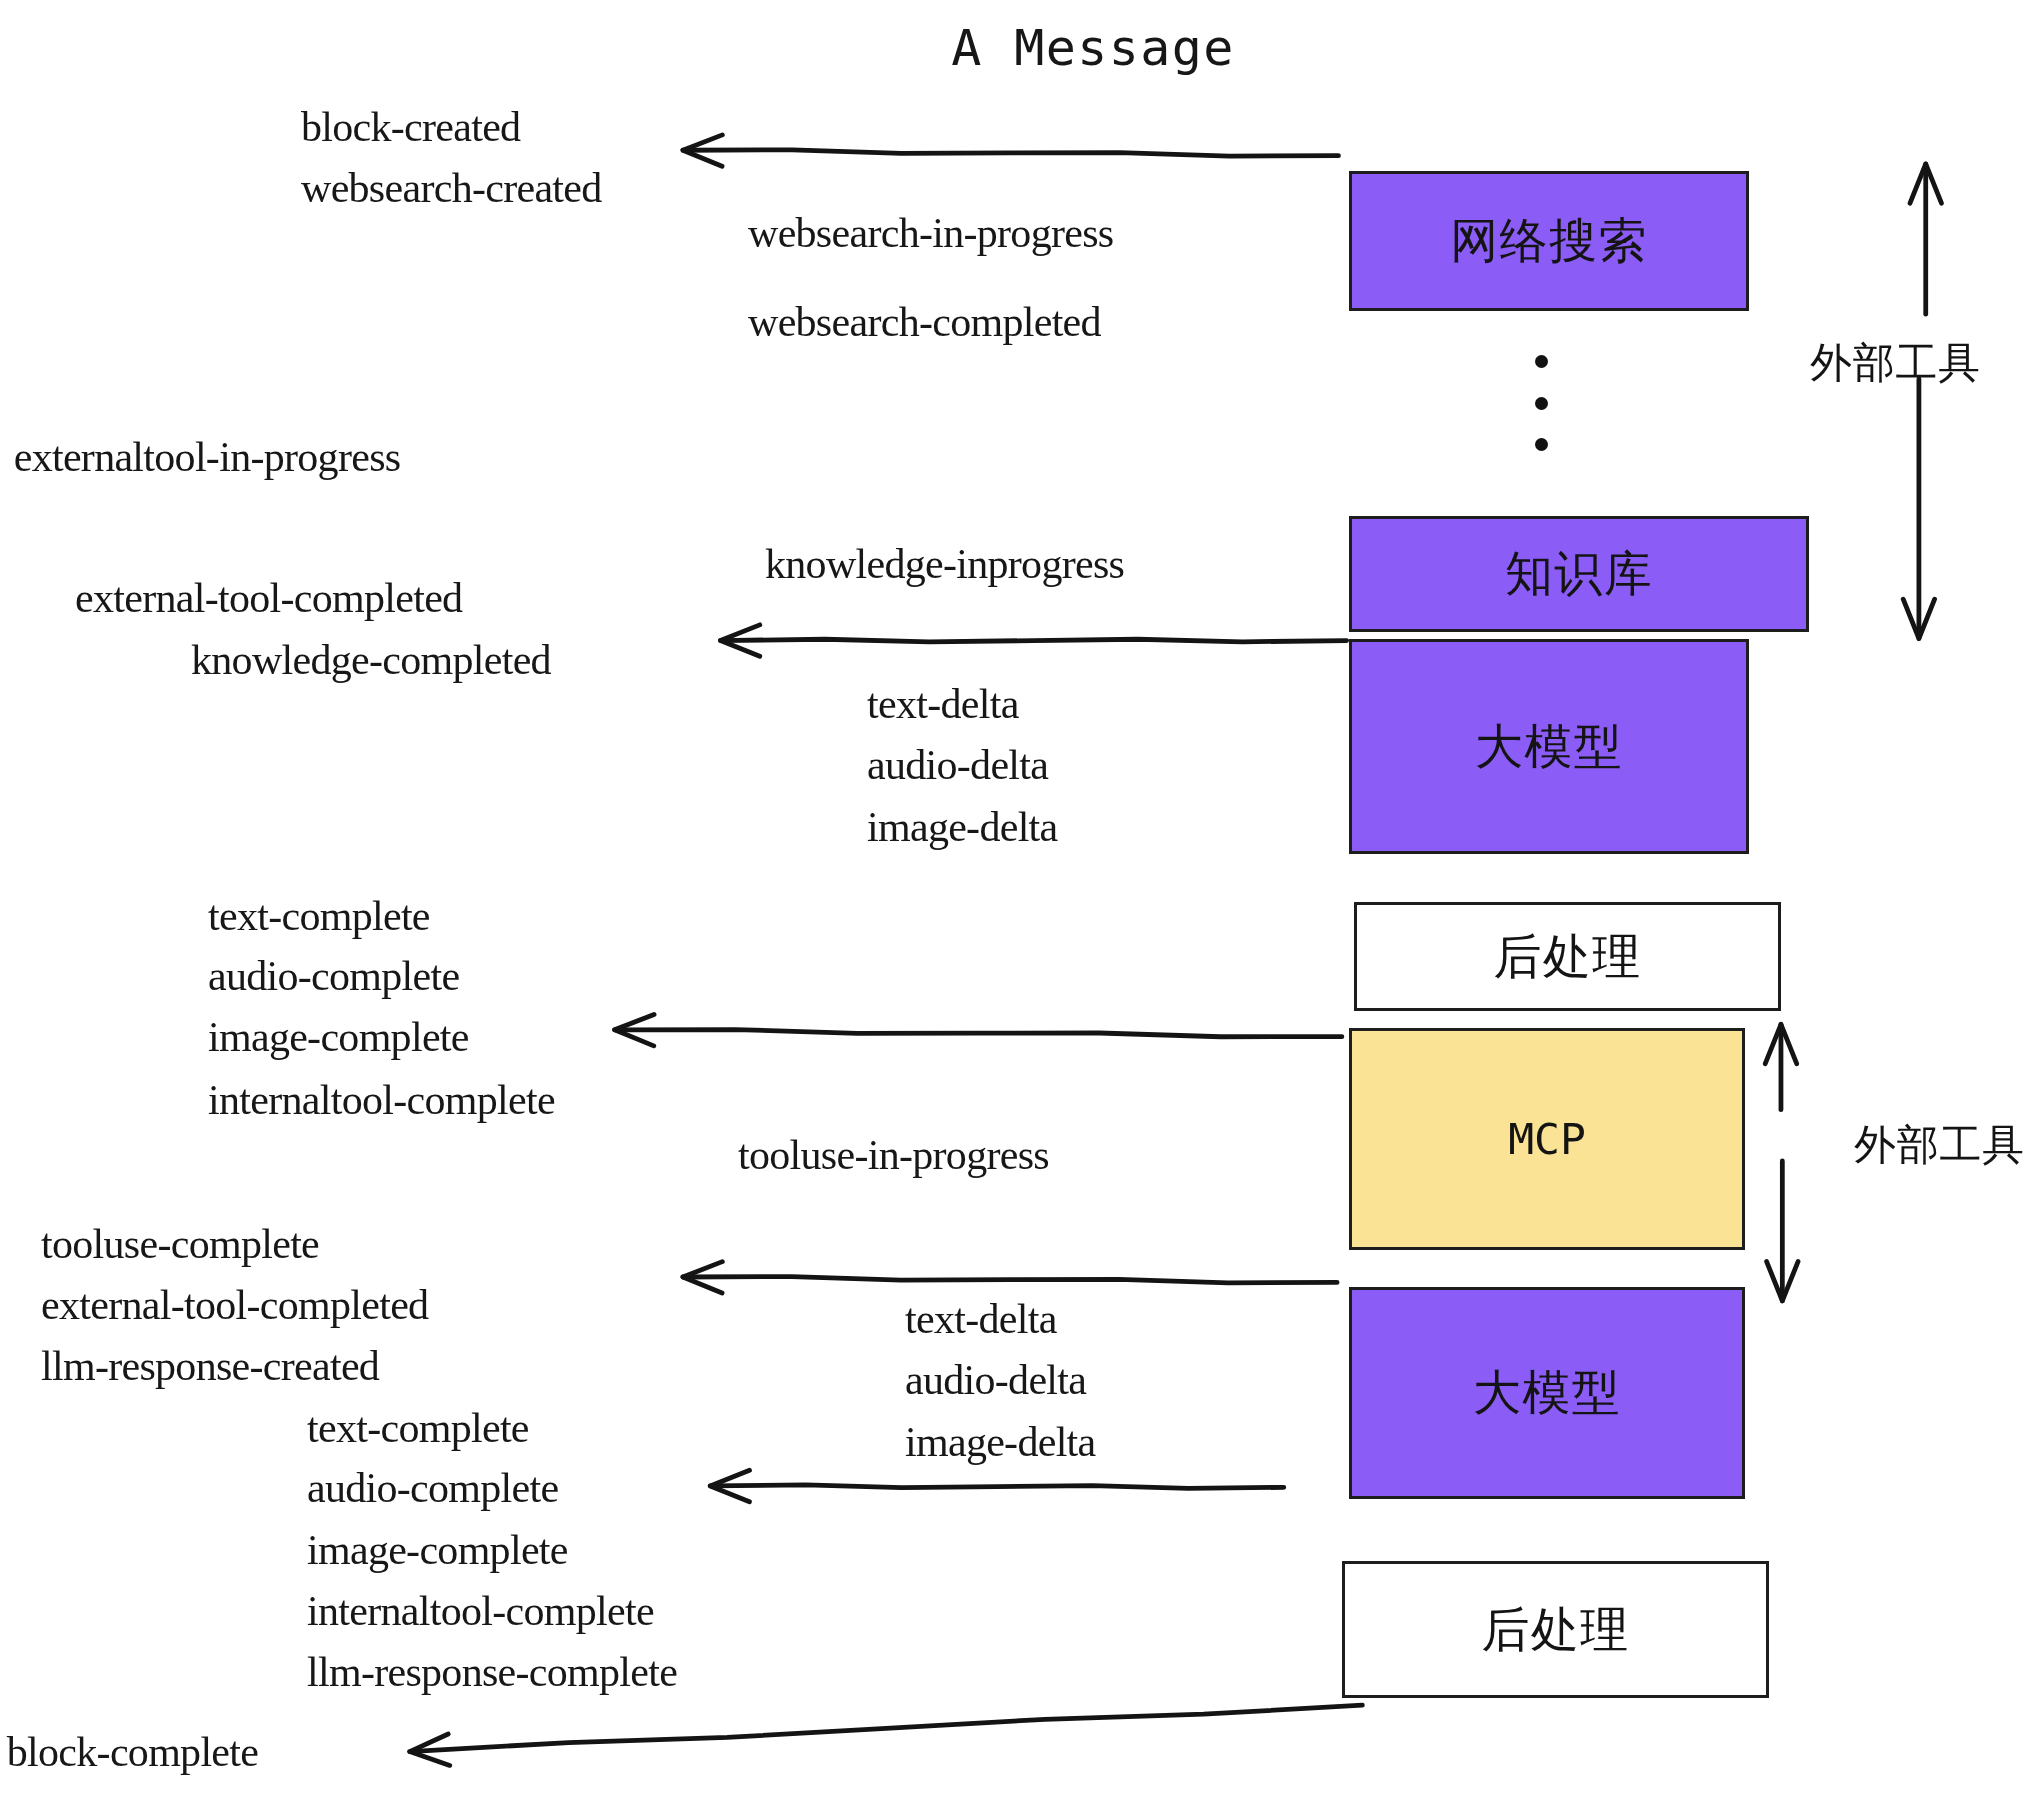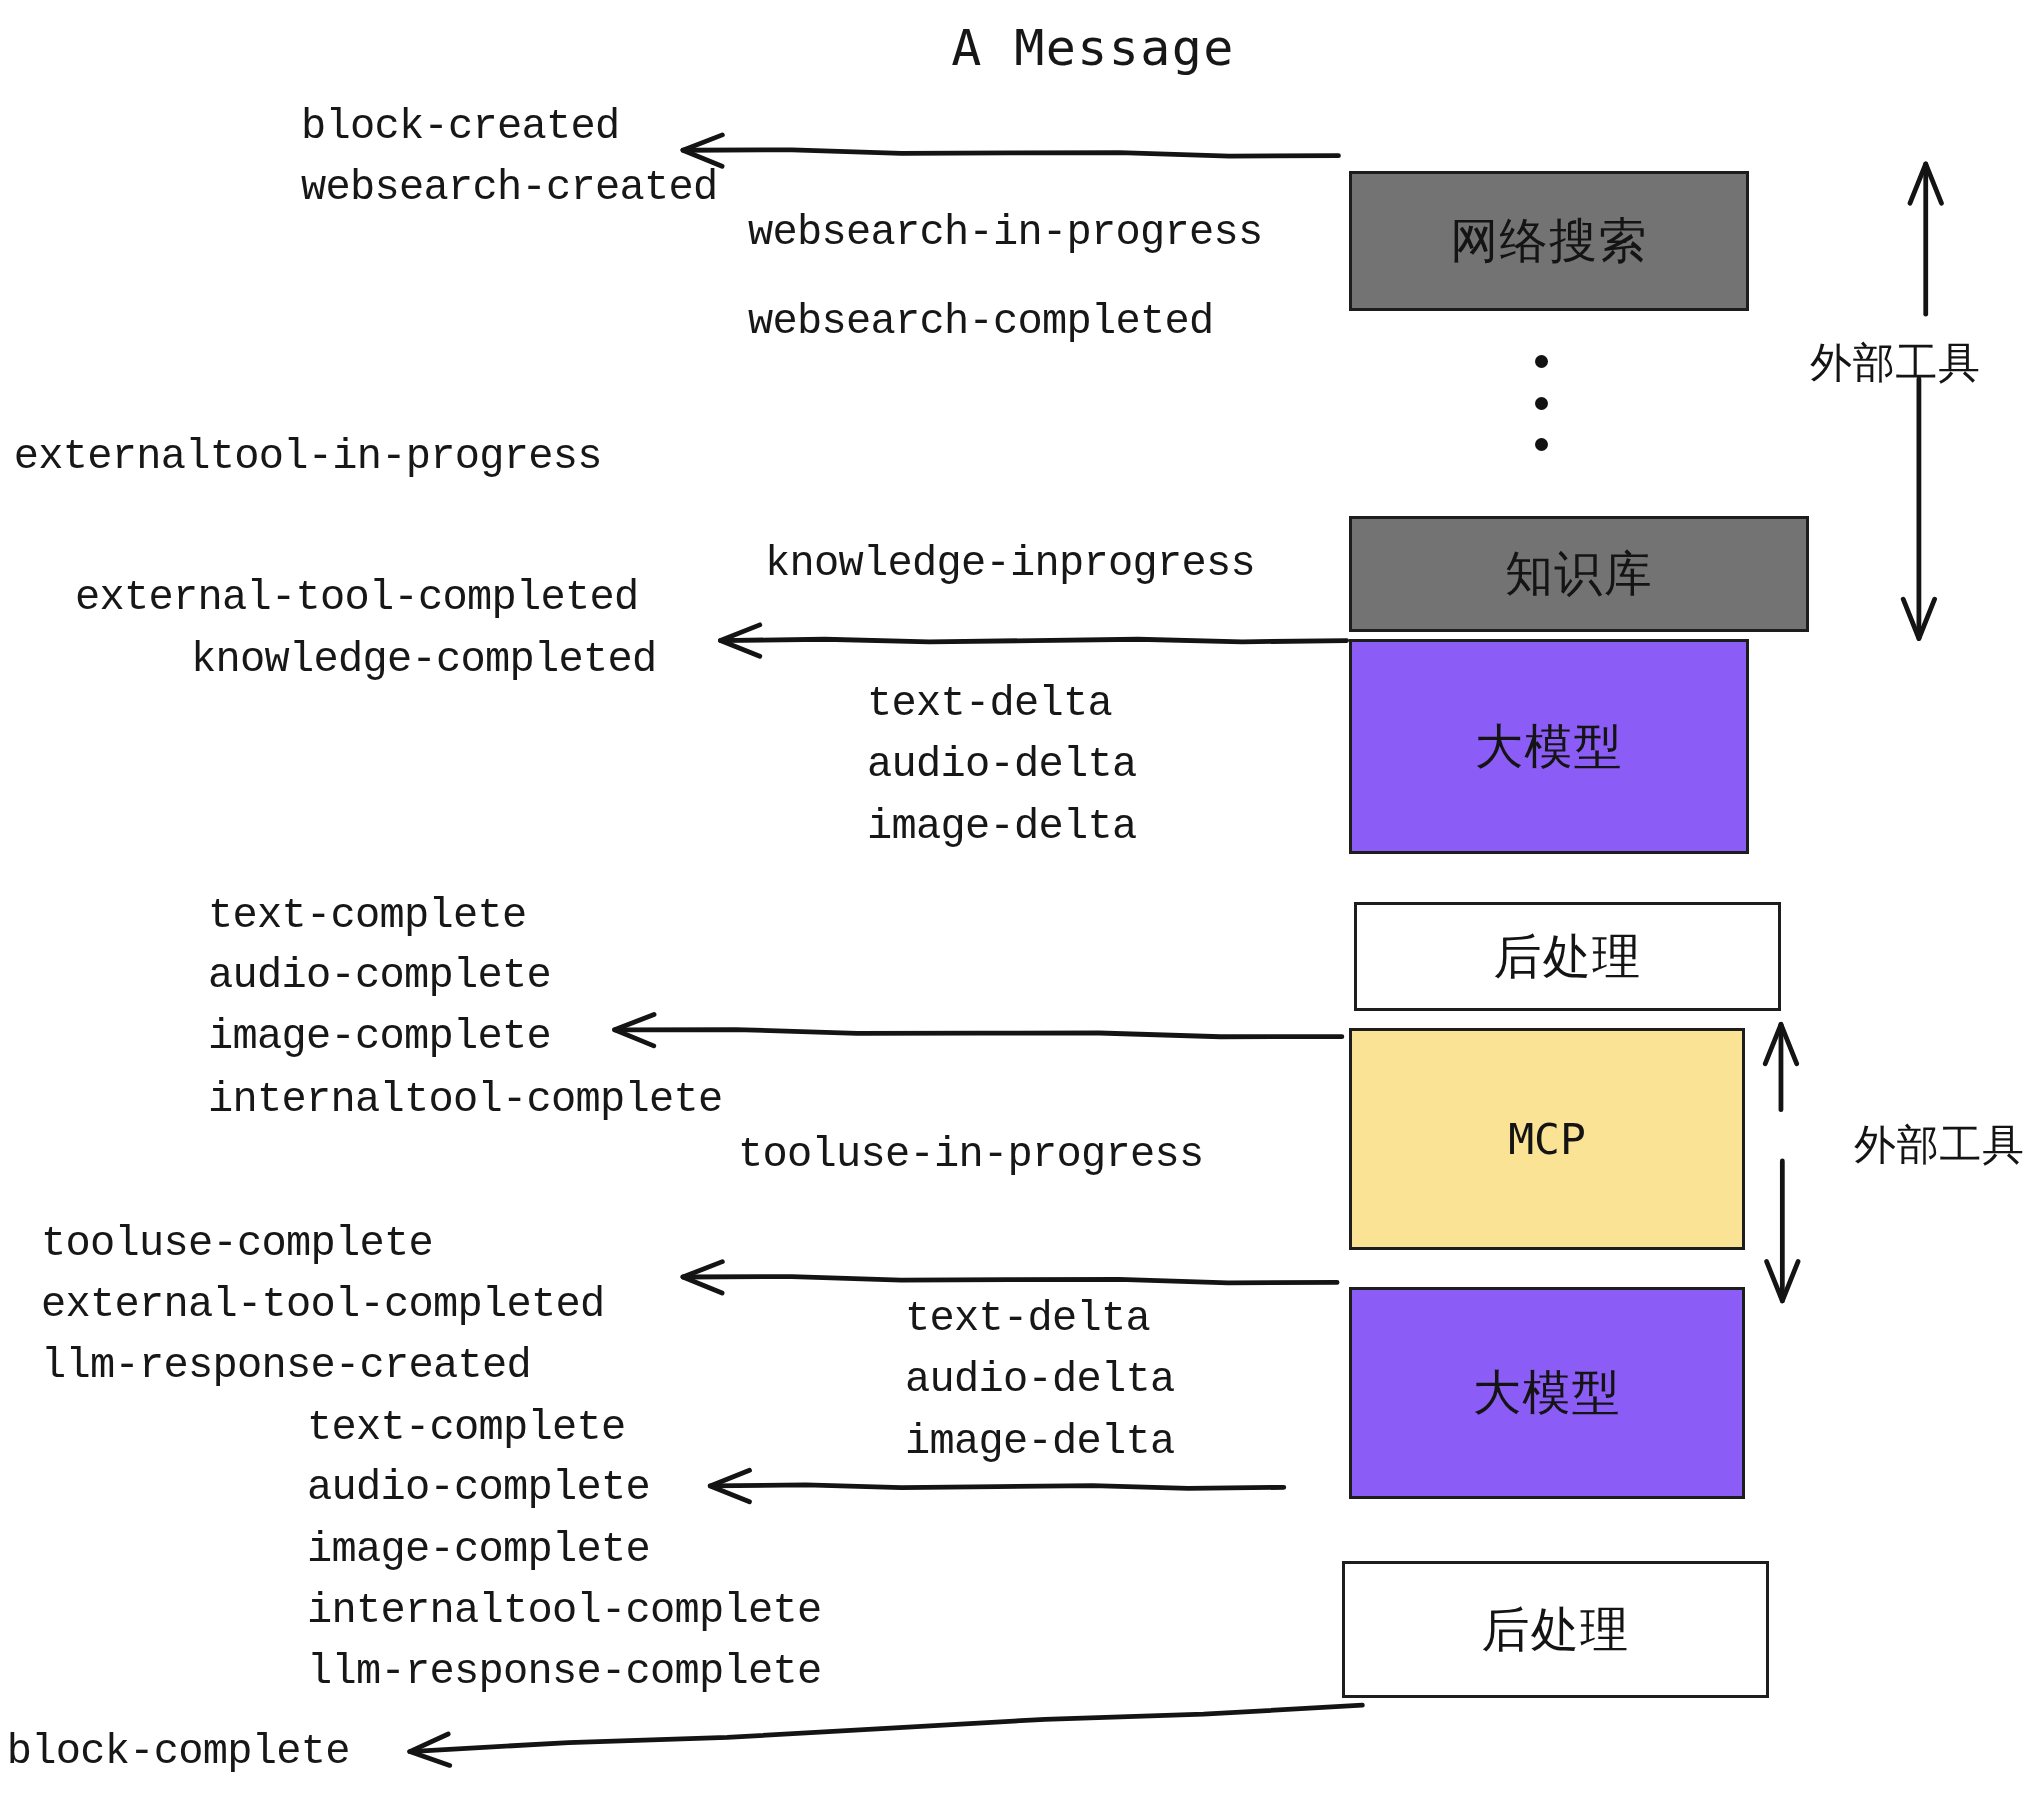--- a/index.html
+++ b/index.html
@@ -14,21 +14,21 @@
   #stage {
     position: relative;
     width: 2035px;
     height: 1796px;
     background: #ffffff;
     overflow: hidden;
   }
   
   .evt {
     position: absolute;
-    font-family: Liberation Mono, monospace;
+    font-family: Liberation Serif, serif;
     font-size: 42px;
     line-height: 1;
     letter-spacing: -0.7px;
     color: #171717;
     white-space: nowrap;
   }
   .title {
     position: absolute;
     font-family: "DejaVu Sans Mono", "Liberation Mono", monospace;
     font-size: 50px;
@@ -43,21 +43,21 @@
     box-sizing: border-box;
     border: 3.4px solid #1d1d1d;
     display: flex;
     align-items: center;
     justify-content: center;
     font-family: "Liberation Sans", "DejaVu Sans", sans-serif;
     font-size: 48px;
     color: #141414;
     letter-spacing: 1.4px;
   }
-  .nodebox.pink   { background: #737373; }
+  .nodebox.pink   { background: #8b5cf6; }
   .nodebox.green  { background: #8b5cf6; }
   .nodebox.yellow { background: #fbe395; }
   .nodebox.white  { background: #ffffff; }
   .nodebox.mono {
     font-family: "DejaVu Sans Mono", "Liberation Mono", monospace;
     font-size: 43px;
     letter-spacing: 0;
   }
   
   .grouplabel {

